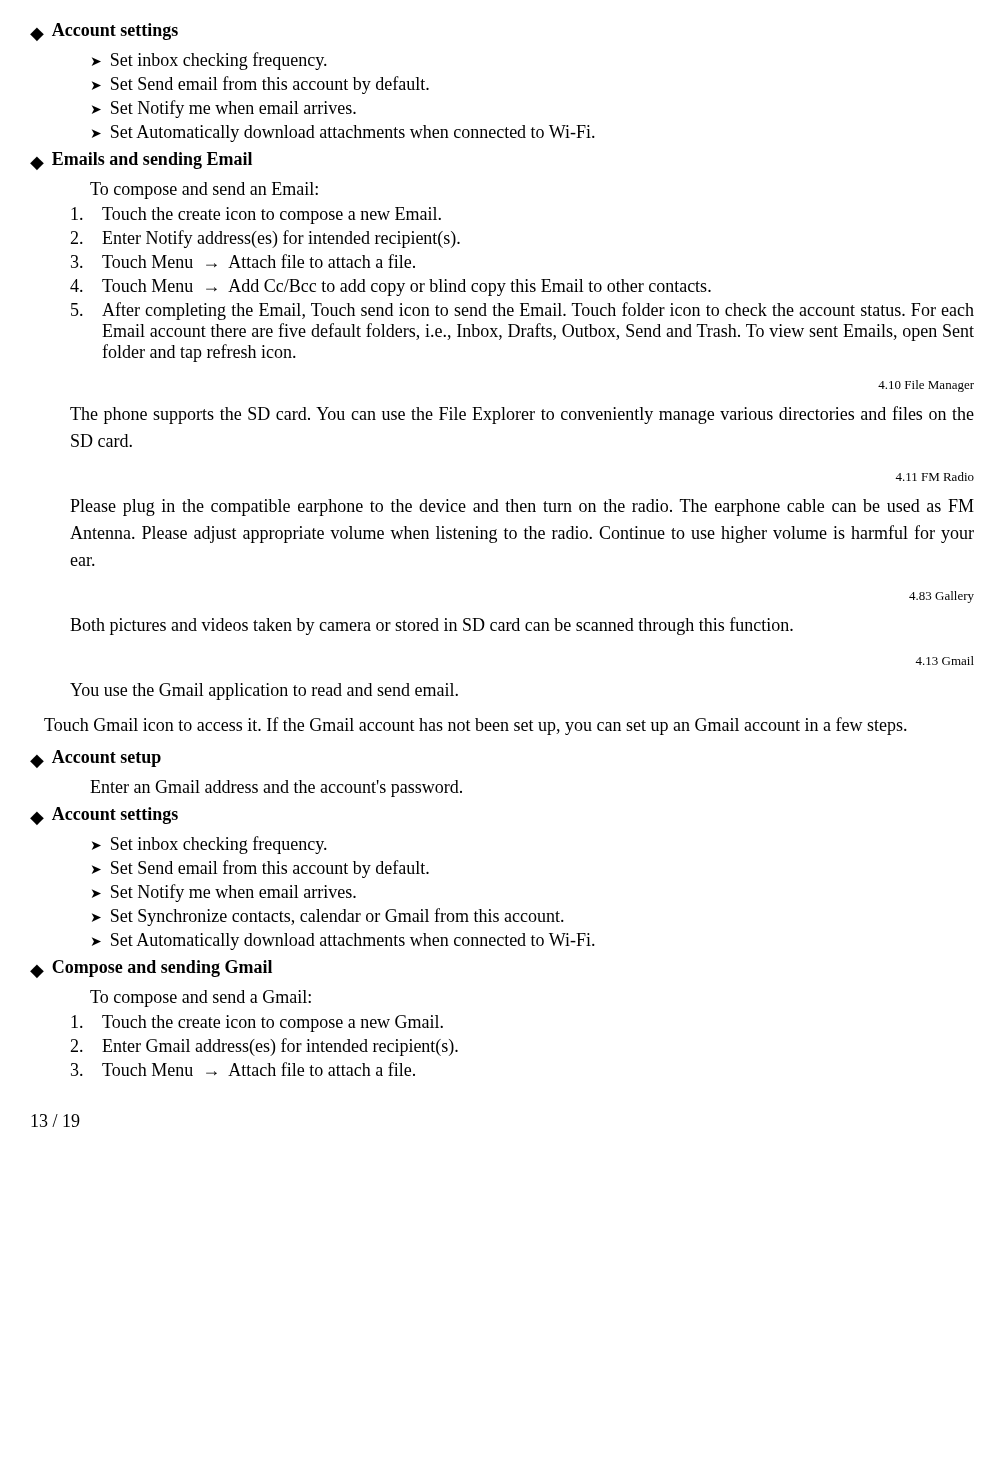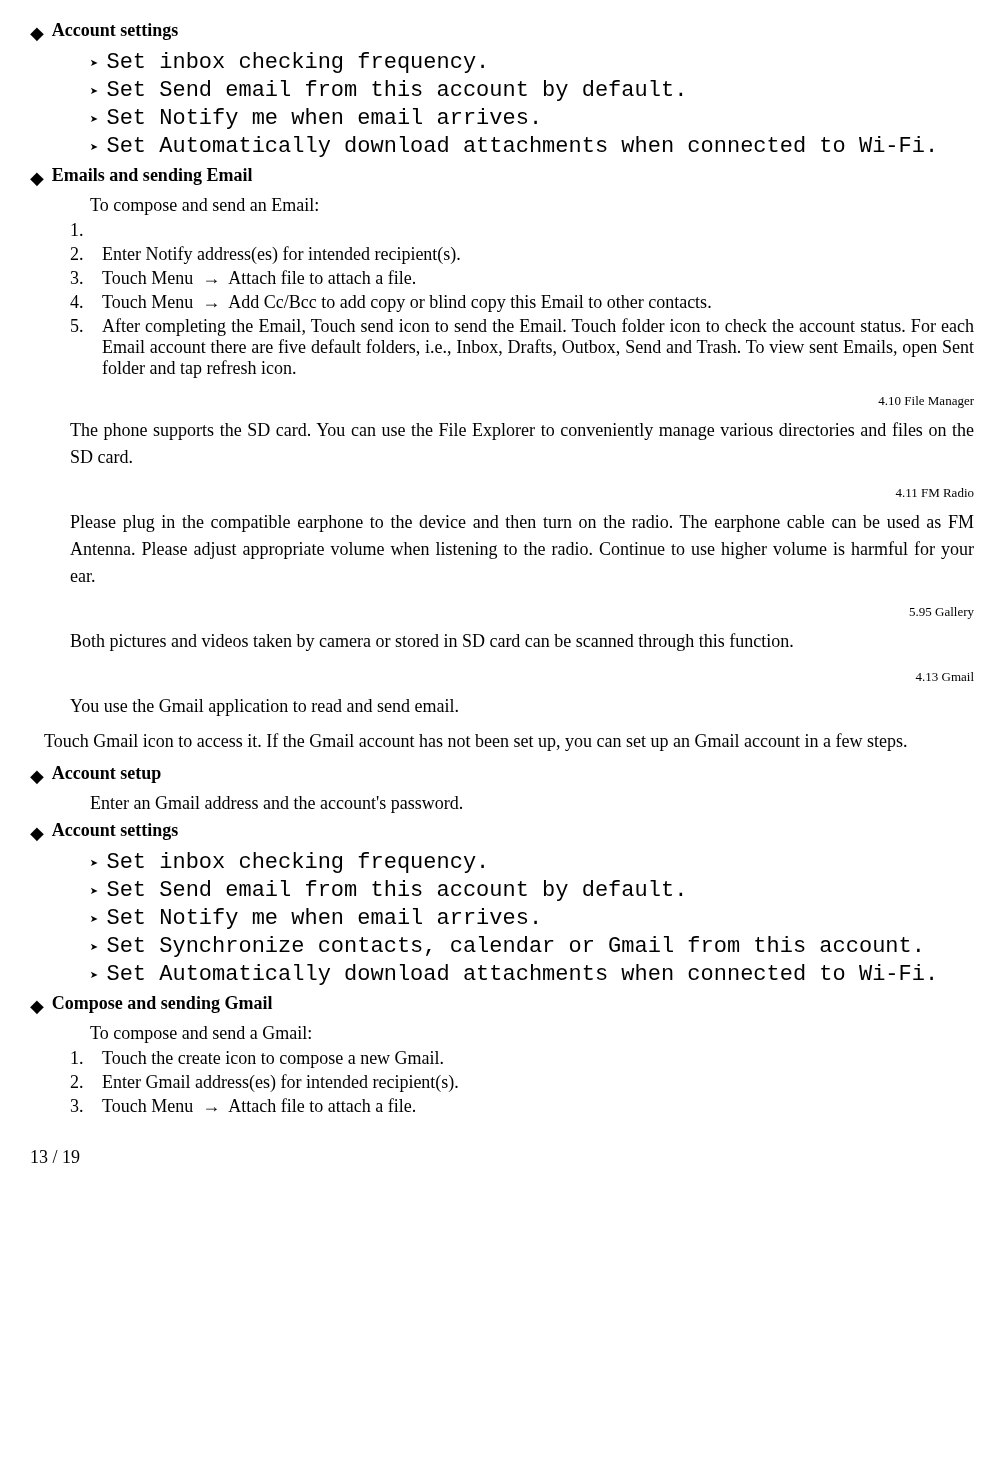--- a/index.html
+++ b/index.html
@@ -37,22 +37,21 @@
     }
     .sub-list {
       margin-left: 60px;
       margin-bottom: 4px;
     }
     .sub-list li {
       list-style: none;
       display: flex;
       align-items: flex-end;
       margin-bottom: 3px;
-      font-size: 22px;
-      font-family: Liberation Mono, monospace;
+      font-size: 18px;
     }
     .arrow-bullet {
       margin-right: 8px;
       flex-shrink: 0;
     }
     .arrow-bullet::before {
       content: "➤";
       font-size: 14px;
       color: #000;
     }
@@ -132,20 +131,21 @@
   </ul>
 
   <div class="bullet-section" style="margin-top:6px;">
     <span class="diamond-bullet">◆</span>
     <span class="section-title">Emails and sending Email</span>
   </div>
   <div class="compose-intro">To compose and send an Email:</div>
   <ol class="numbered-list">
     <li>
         <span class="num">1.</span>
+        <span>Touch the create icon to compose a new Email.</span>
       </li>
     <li>
         <span class="num">2.</span>
         <span>Enter Notify address(es) for intended recipient(s).</span>
       </li>
     <li>
         <span class="num">3.</span>
         <span>Touch Menu &nbsp;→&nbsp; Attach file to attach a file.</span>
       </li>
     <li>
@@ -157,21 +157,21 @@
         <span style="text-align:justify;">After completing the Email, Touch send icon to send the Email. Touch folder icon to check the account status. For each Email account there are five default folders, i.e., Inbox, Drafts, Outbox, Send and Trash. To view sent Emails, open Sent folder and tap refresh icon.</span>
       </li>
   </ol>
 
   <div class="section-heading">4.10  File Manager</div>
   <div class="indent-para">The phone supports the SD card. You can use the File Explorer to conveniently manage various directories and files on the SD card.</div>
 
   <div class="section-heading">4.11  FM Radio</div>
   <div class="indent-para">Please plug in the compatible earphone to the device and then turn on the radio. The earphone cable can be used as FM Antenna. Please adjust appropriate volume when listening to the radio. Continue to use higher volume is harmful for your ear.</div>
 
-  <div class="section-heading">5.95  Gallery</div>
+  <div class="section-heading">4.83  Gallery</div>
   <div class="indent-para">Both pictures and videos taken by camera or stored in SD card can be scanned through this function.</div>
 
   <div class="section-heading">4.13  Gmail</div>
   <div class="indent-para">You use the Gmail application to read and send email.</div>
   <div class="body-para">Touch Gmail icon to access it. If the Gmail account has not been set up, you can set up an Gmail account in a few steps.</div>
 
   <div class="bullet-section" style="margin-top:4px;">
     <span class="diamond-bullet">◆</span>
     <span class="section-title">Account setup</span>
   </div>

